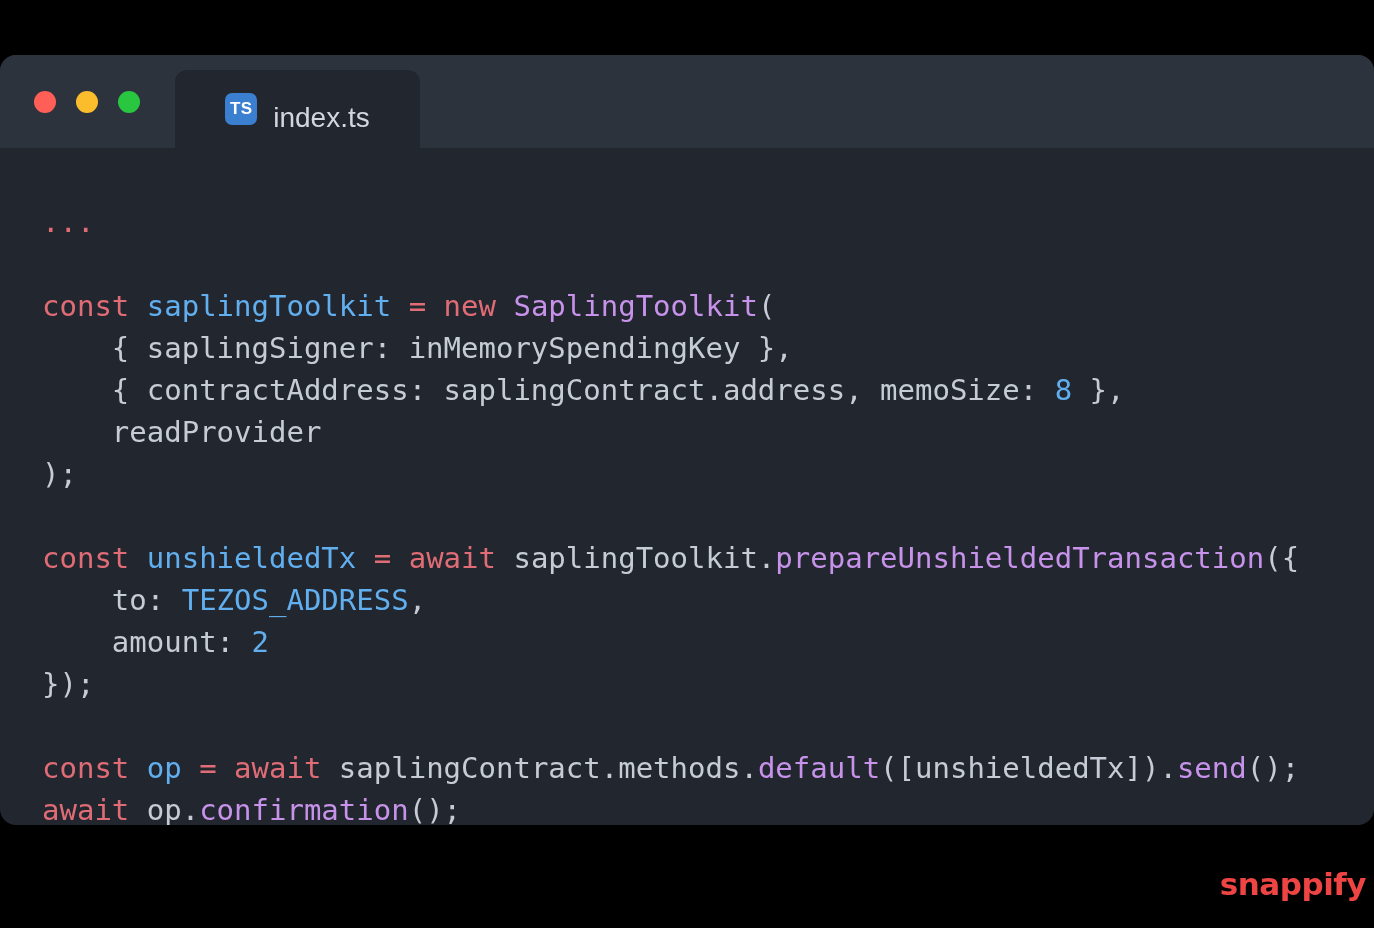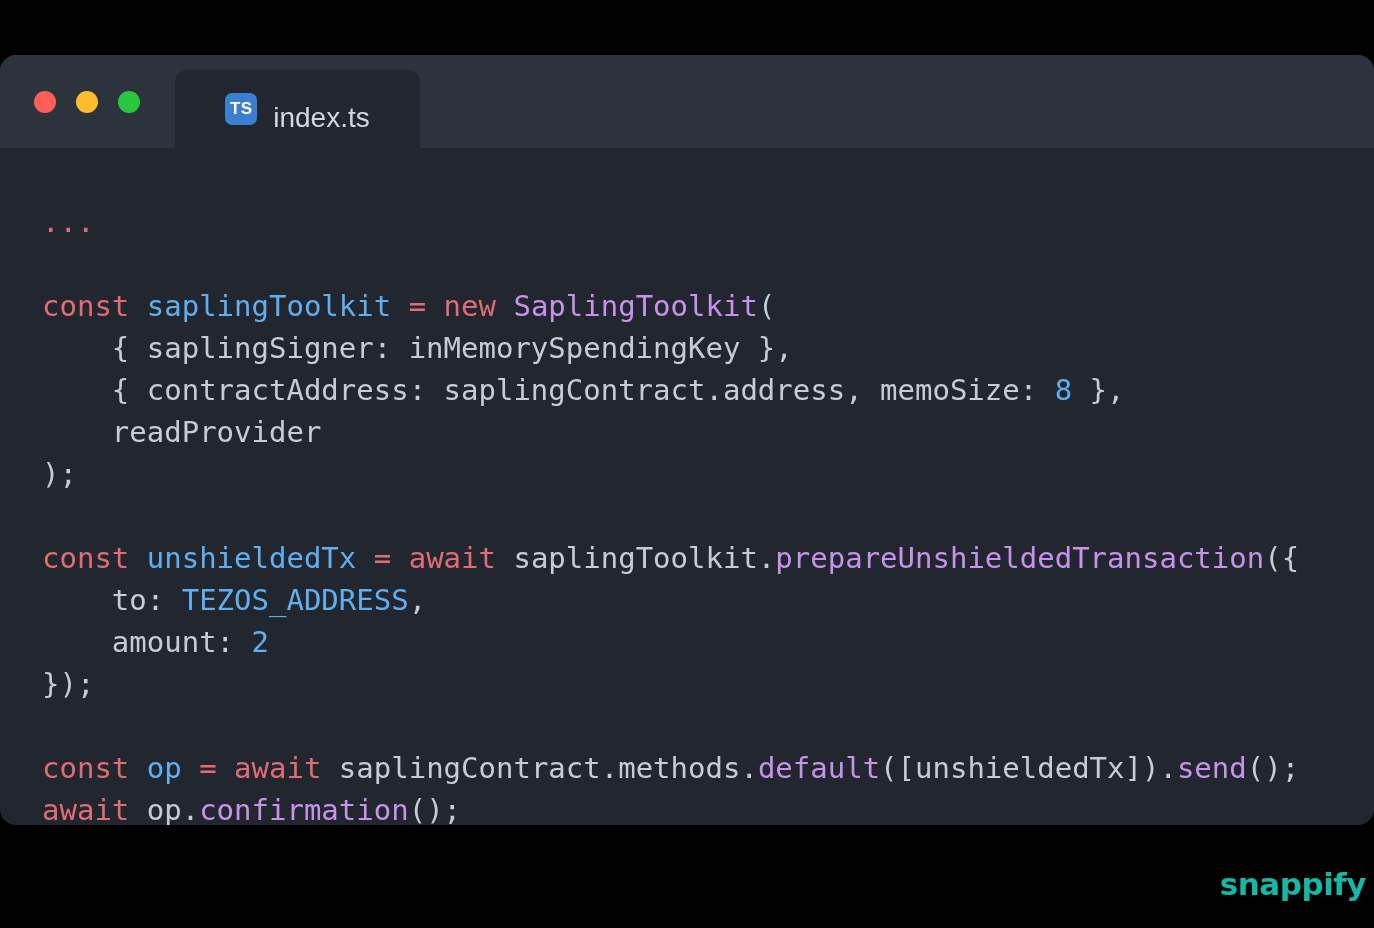--- a/index.html
+++ b/index.html
@@ -81,21 +81,21 @@
     white-space: pre;
     overflow: hidden;
   }
   .code-line {
     height: 42px;
   }
   .watermark {
     position: absolute;
     right: 8px;
     top: 866px;
-    color: #14b8a6;
+    color: #ef4444;
     font-weight: bold;
     font-size: 31px;
     letter-spacing: -0.5px;
     font-family: "DejaVu Sans", "Liberation Sans", sans-serif;
   }
 </style>
 </head>
 <body>
 
 <div class="window">

